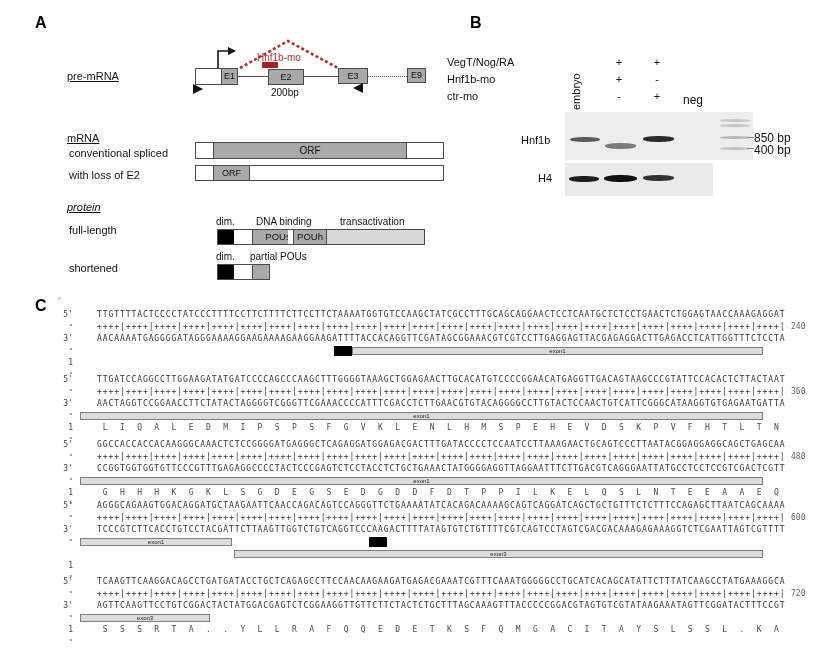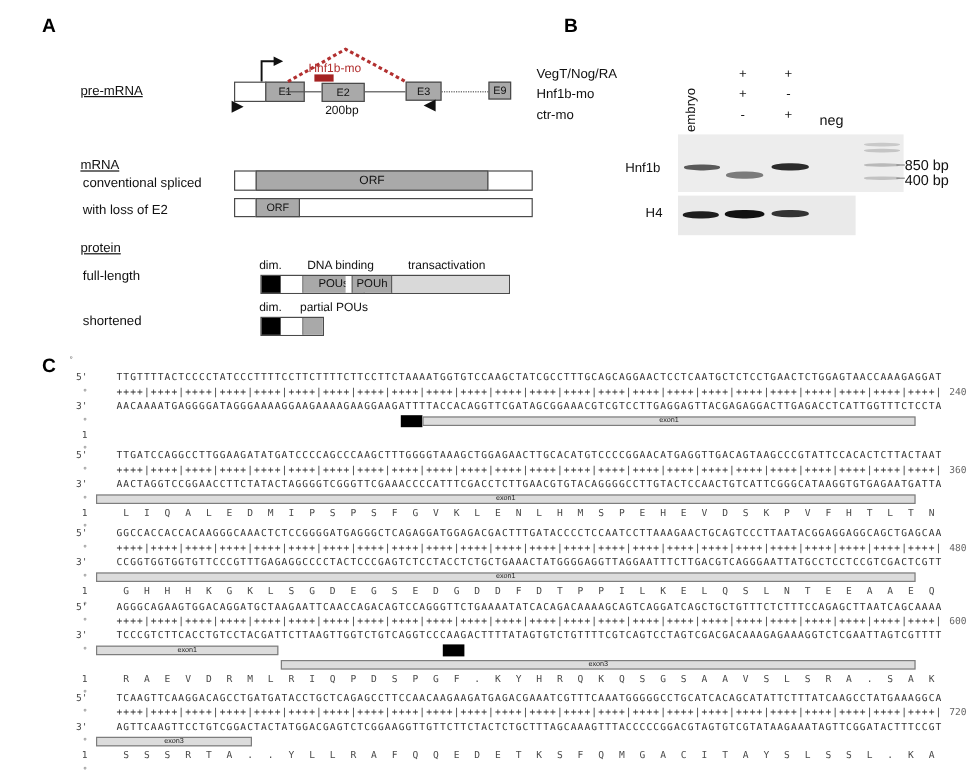--- a/index.html
+++ b/index.html
@@ -53,21 +53,21 @@
 </style>
 </head>
 <body>
 
 <div id="fig">
 
   <div class="abs pl" style="left:35px;top:14px;">A</div>
   <div class="abs lbl ul" style="left:67px;top:70px;">pre-mRNA</div>
 
   <div class="wbox" style="left:195px;top:68px;width:27px;height:17px;"></div>
-  <div class="ebox" style="left:221px;top:68px;width:33px;height:17px;line-height:15px;">E1</div>
+  <div class="ebox" style="left:221px;top:68px;width:17px;height:17px;line-height:15px;">E1</div>
   <div class="cline" style="left:238px;top:76px;width:30px;"></div>
   <div class="ebox" style="left:268px;top:69px;width:36px;height:16px;line-height:14px;">E2</div>
   <div class="cline" style="left:304px;top:76px;width:34px;"></div>
   <div class="ebox" style="left:338px;top:68px;width:30px;height:16px;line-height:14px;">E3</div>
   <div class="dotline" style="left:368px;top:76px;width:39px;"></div>
   <div class="ebox" style="left:407px;top:68px;width:19px;height:15px;line-height:13px;">E9</div>
 
   <svg class="abs" style="left:214px;top:46px;width:24px;height:24px;">
     <path d="M4 22 L4 5 L15 5" fill="none" stroke="#111" stroke-width="1.6"></path>
     <path d="M14 1 L22 5 L14 9 Z" fill="#111"></path>
@@ -86,21 +86,21 @@
   <div class="abs lbl ul" style="left:67px;top:132px;">mRNA</div>
   <div class="abs lbl" style="left:69px;top:147px;">conventional spliced</div>
   <div class="mbar" style="left:195px;top:142px;width:249px;height:17px;">
     <div class="mseg" style="left:17px;width:194px;line-height:16px;">ORF</div>
   </div>
   <div class="abs lbl" style="left:69px;top:169px;">with loss of E2</div>
   <div class="mbar" style="left:195px;top:165px;width:249px;height:16px;">
     <div class="mseg" style="left:17px;width:37px;line-height:15px;font-size:9px;">ORF</div>
   </div>
 
-  <div class="abs lbl ul" style="left:67px;top:201px;">protein</div>
+  <div class="abs lbl ul" style="left:67px;top:201px;font-style:italic;">protein</div>
   <div class="abs lbl" style="left:69px;top:224px;">full-length</div>
   <div class="abs dlbl" style="left:216px;top:216px;">dim.</div>
   <div class="abs dlbl" style="left:256px;top:216px;">DNA binding</div>
   <div class="abs dlbl" style="left:340px;top:216px;">transactivation</div>
   <div class="abs" style="left:217px;top:229px;width:208px;height:16px;border:1px solid #4a4a4a;box-sizing:border-box;">
     <div class="dseg" style="left:0;width:16px;background:#000;"></div>
     <div class="dseg" style="left:16px;width:19px;background:#fff;border-right:1px solid #4a4a4a;"></div>
     <div class="dseg" style="left:35px;width:51px;background:#a9a9a9;border-right:1px solid #4a4a4a;text-align:center;font:9.5px 'Liberation Sans',sans-serif;line-height:14px;color:#111;">POUs</div>
     <div class="dseg" style="left:70px;width:6px;background:#fff;border-right:1px solid #4a4a4a;"></div>
     <div class="dseg" style="left:76px;width:33px;background:#a9a9a9;border-right:1px solid #4a4a4a;text-align:center;font:9.5px 'Liberation Sans',sans-serif;line-height:14px;color:#111;">POUh</div>
@@ -276,21 +276,20 @@
       <div class="crow">
         <span class="gut"></span>
         <span class="barrow">
           <span class="xbar" style="left:157px;width:529px;">
               <span>exon3</span>
             </span>
         </span>
       </div>
       <div class="crow">
         <span class="gut">1</span>
-        <span class="mono aamono"> R  A  E  V  D  R  M  L  R  I  Q  P  D  S  P  G  F  .  K  Y  H  R  Q  K  Q  S  G  S  A  A  V  S  L  S  R  A  .  S  A  K </span>
       </div>
       <div class="crow">
         <span class="gut deg">°</span>
       </div>
     </div>
 
     <div class="cblk" style="top:275px;">
       <div class="crow">
         <span class="gut">5'</span>
         <span class="mono">TCAAGTTCAAGGACAGCCTGATGATACCTGCTCAGAGCCTTCCAACAAGAAGATGAGACGAAATCGTTTCAAATGGGGGCCTGCATCACAGCATATTCTTTATCAAGCCTATGAAAGGCA</span>

